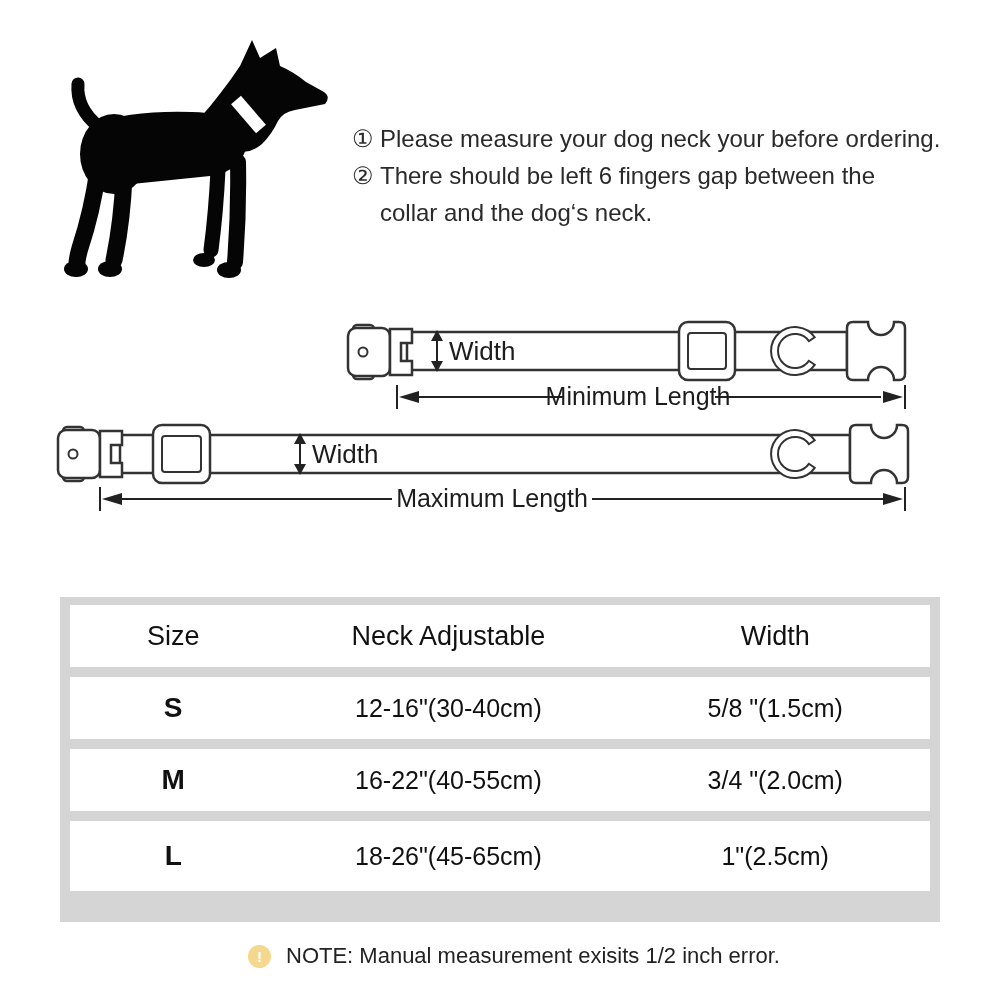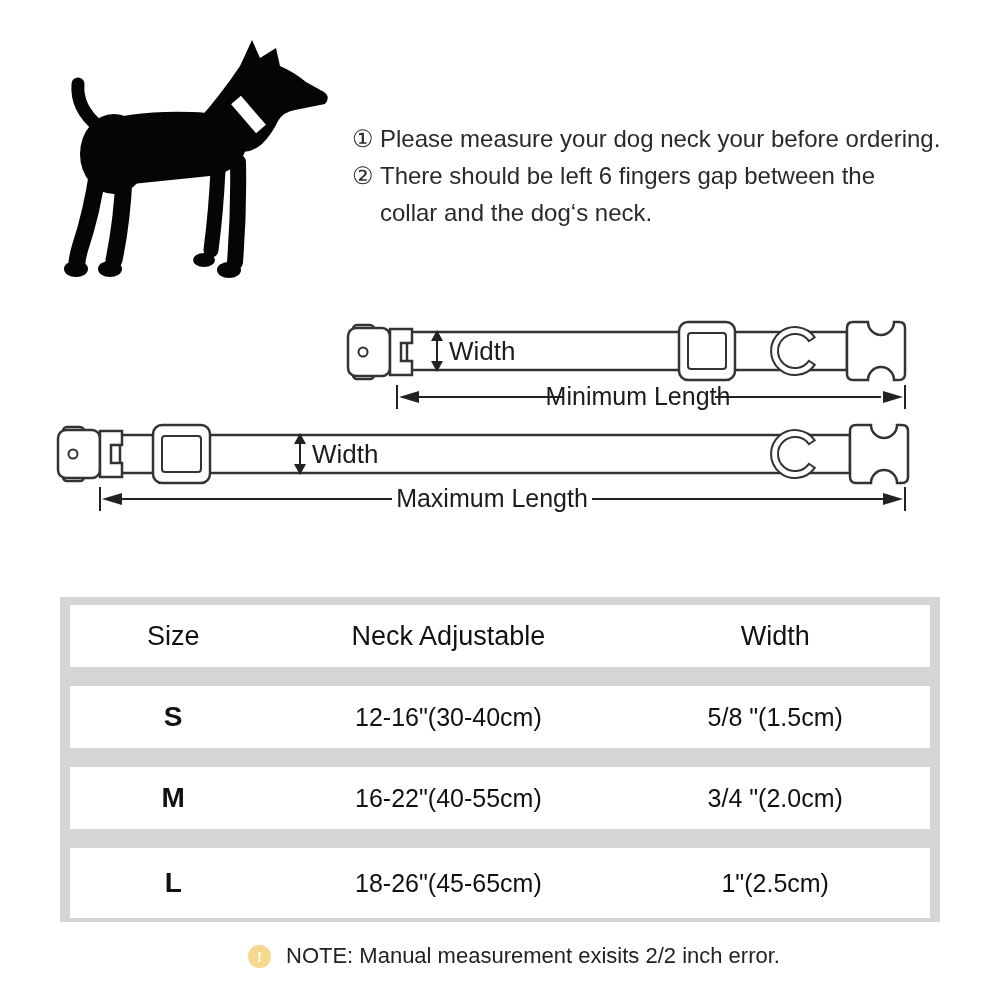--- a/index.html
+++ b/index.html
@@ -11,21 +11,21 @@
 
   
   .instructions{left:352px;top:120px;width:600px;font-size:24px;line-height:37px;color:#2a2a2a;}
   .instr-item{display:flex;}
   .instr-num{width:28px;flex:0 0 28px;}
   .instr-lines{flex:1;}
 
   
   .size-table{left:60px;top:597px;width:880px;height:325px;background:#d5d5d5;
               padding:8px 10px 0 10px;box-sizing:border-box;}
-  .t-row{background:#ffffff;display:flex;align-items:center;margin-bottom:19px;}
+  .t-row{background:#ffffff;display:flex;align-items:center;margin-bottom:10px;}
   .t-row.h62{height:62px;}
   .t-row.h70{height:70px;}
   .t-cell{text-align:center;}
   .c1{width:24%;}
   .c2{width:40%;text-align:center;}
   .c3{width:36%;}
   .t-header .t-cell{font-size:27px;color:#111;}
   .cell-size{font-size:28px;font-weight:700;color:#111;}
   .cell-val{font-size:25px;color:#111;}
 
@@ -185,16 +185,16 @@
     </div>
     <div class="t-row h70">
       <div class="t-cell c1 cell-size">L</div>
       <div class="t-cell c2 cell-val">18-26"(45-65cm)</div>
       <div class="t-cell c3 cell-val">1"(2.5cm)</div>
     </div>
   </div>
 
   <div class="abs note">
     <div class="note-icon" style="background:#f5d78e;">!</div>
-    <div class="note-text">NOTE: Manual measurement exisits 2/2 inch error.</div>
+    <div class="note-text">NOTE: Manual measurement exisits 1/2 inch error.</div>
   </div>
 
 </div>
 
 </body></html>

